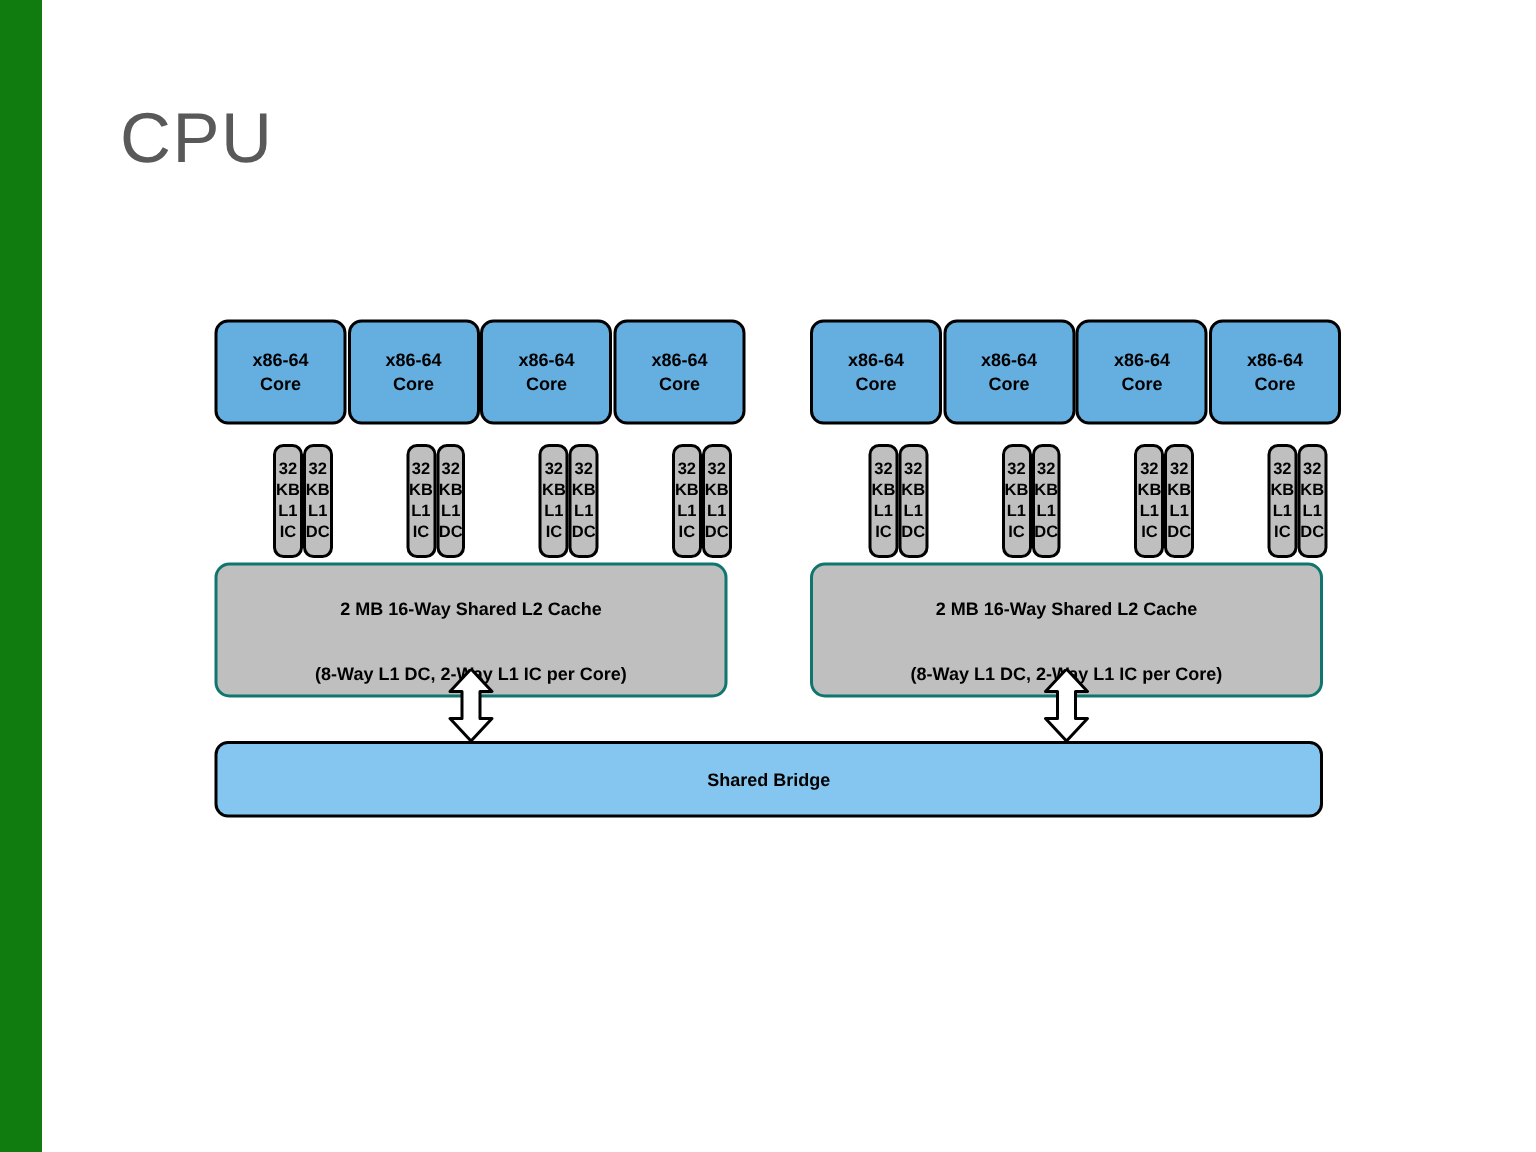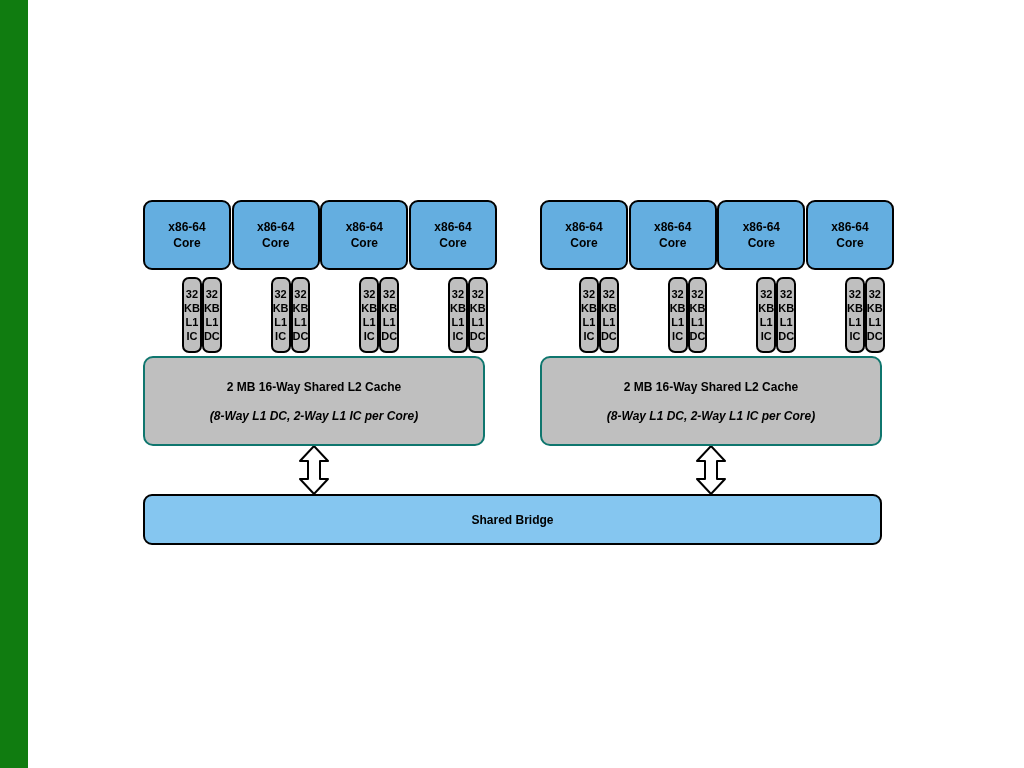--- a/index.html
+++ b/index.html
@@ -18,21 +18,21 @@
   }
 
   
   .diagram { position:absolute; left:143px; top:200px; width:739px; height:345px; }
   .cluster { position:absolute; top:0; width:342px; }
   .cluster.c-left  { left:0; }
   .cluster.c-right { left:397px; }
   .units { display:flex; justify-content:space-between; }
   .unit  { width:76px; }
   .core {
-    box-sizing:border-box; width:88px; height:70px; margin:0 auto;
+    box-sizing:border-box; width:88px; height:70px; margin:13px auto;
     background:var(--core-fill, #64AEE0);
     border:2px solid #000; border-radius:9px;
     display:flex; align-items:center; justify-content:center;
     text-align:center; font-weight:bold; font-size:12px; line-height:16px;
     white-space:pre-line;
   }
   .l1row { display:flex; justify-content:space-between; margin-top:7px;margin-left:39px; }
   .l1 {
     box-sizing:border-box; width:36px; height:76px;
     background:var(--gray-fill, #BFBFBF);
@@ -40,21 +40,21 @@
     display:flex; align-items:center; justify-content:center;
     text-align:center; font-weight:bold; font-size:11px; line-height:14px;
     white-space:pre-line;
   }
   .l2 {
     box-sizing:border-box; margin-top:3px; height:90px;
     background:var(--gray-fill, #BFBFBF);
     border:2px solid #0f766e; border-radius:10px;
     text-align:center; font-weight:bold; font-size:12px; padding-top:22px;
   }
-  .l2 .line2 { margin-top:15px;font-style:italic; }
+  .l2 .line2 { margin-top:29px; }
   .bus-arrow { position:absolute; top:246px; width:32px; height:48px; }
   .bus-arrow.a-left  { left:155px; }
   .bus-arrow.a-right { left:552px; }
   .north-bridge {
     box-sizing:border-box; position:absolute; left:0; top:294px;
     width:739px; height:51px;
     background:var(--north-bridge-fill, #85C6F0);
     border:2px solid #000; border-radius:9px;
     display:flex; align-items:center; justify-content:center;
     font-weight:bold; font-size:12px;
@@ -74,20 +74,21 @@
     position:absolute; right:16px; bottom:10px; color:#fff; font-size:11px;
   }
 </style>
 </head>
 <body>
 
 <div class="slide">
 
   <div class="left-bar"></div>
 
+  <div class="title">CPU</div>
 
   <div class="diagram">
 
     <div class="cluster c-left">
       <div class="units">
         <div class="unit">
           <div class="core">x86-64
 Core</div>
           <div class="l1row">
             <div class="l1">32

